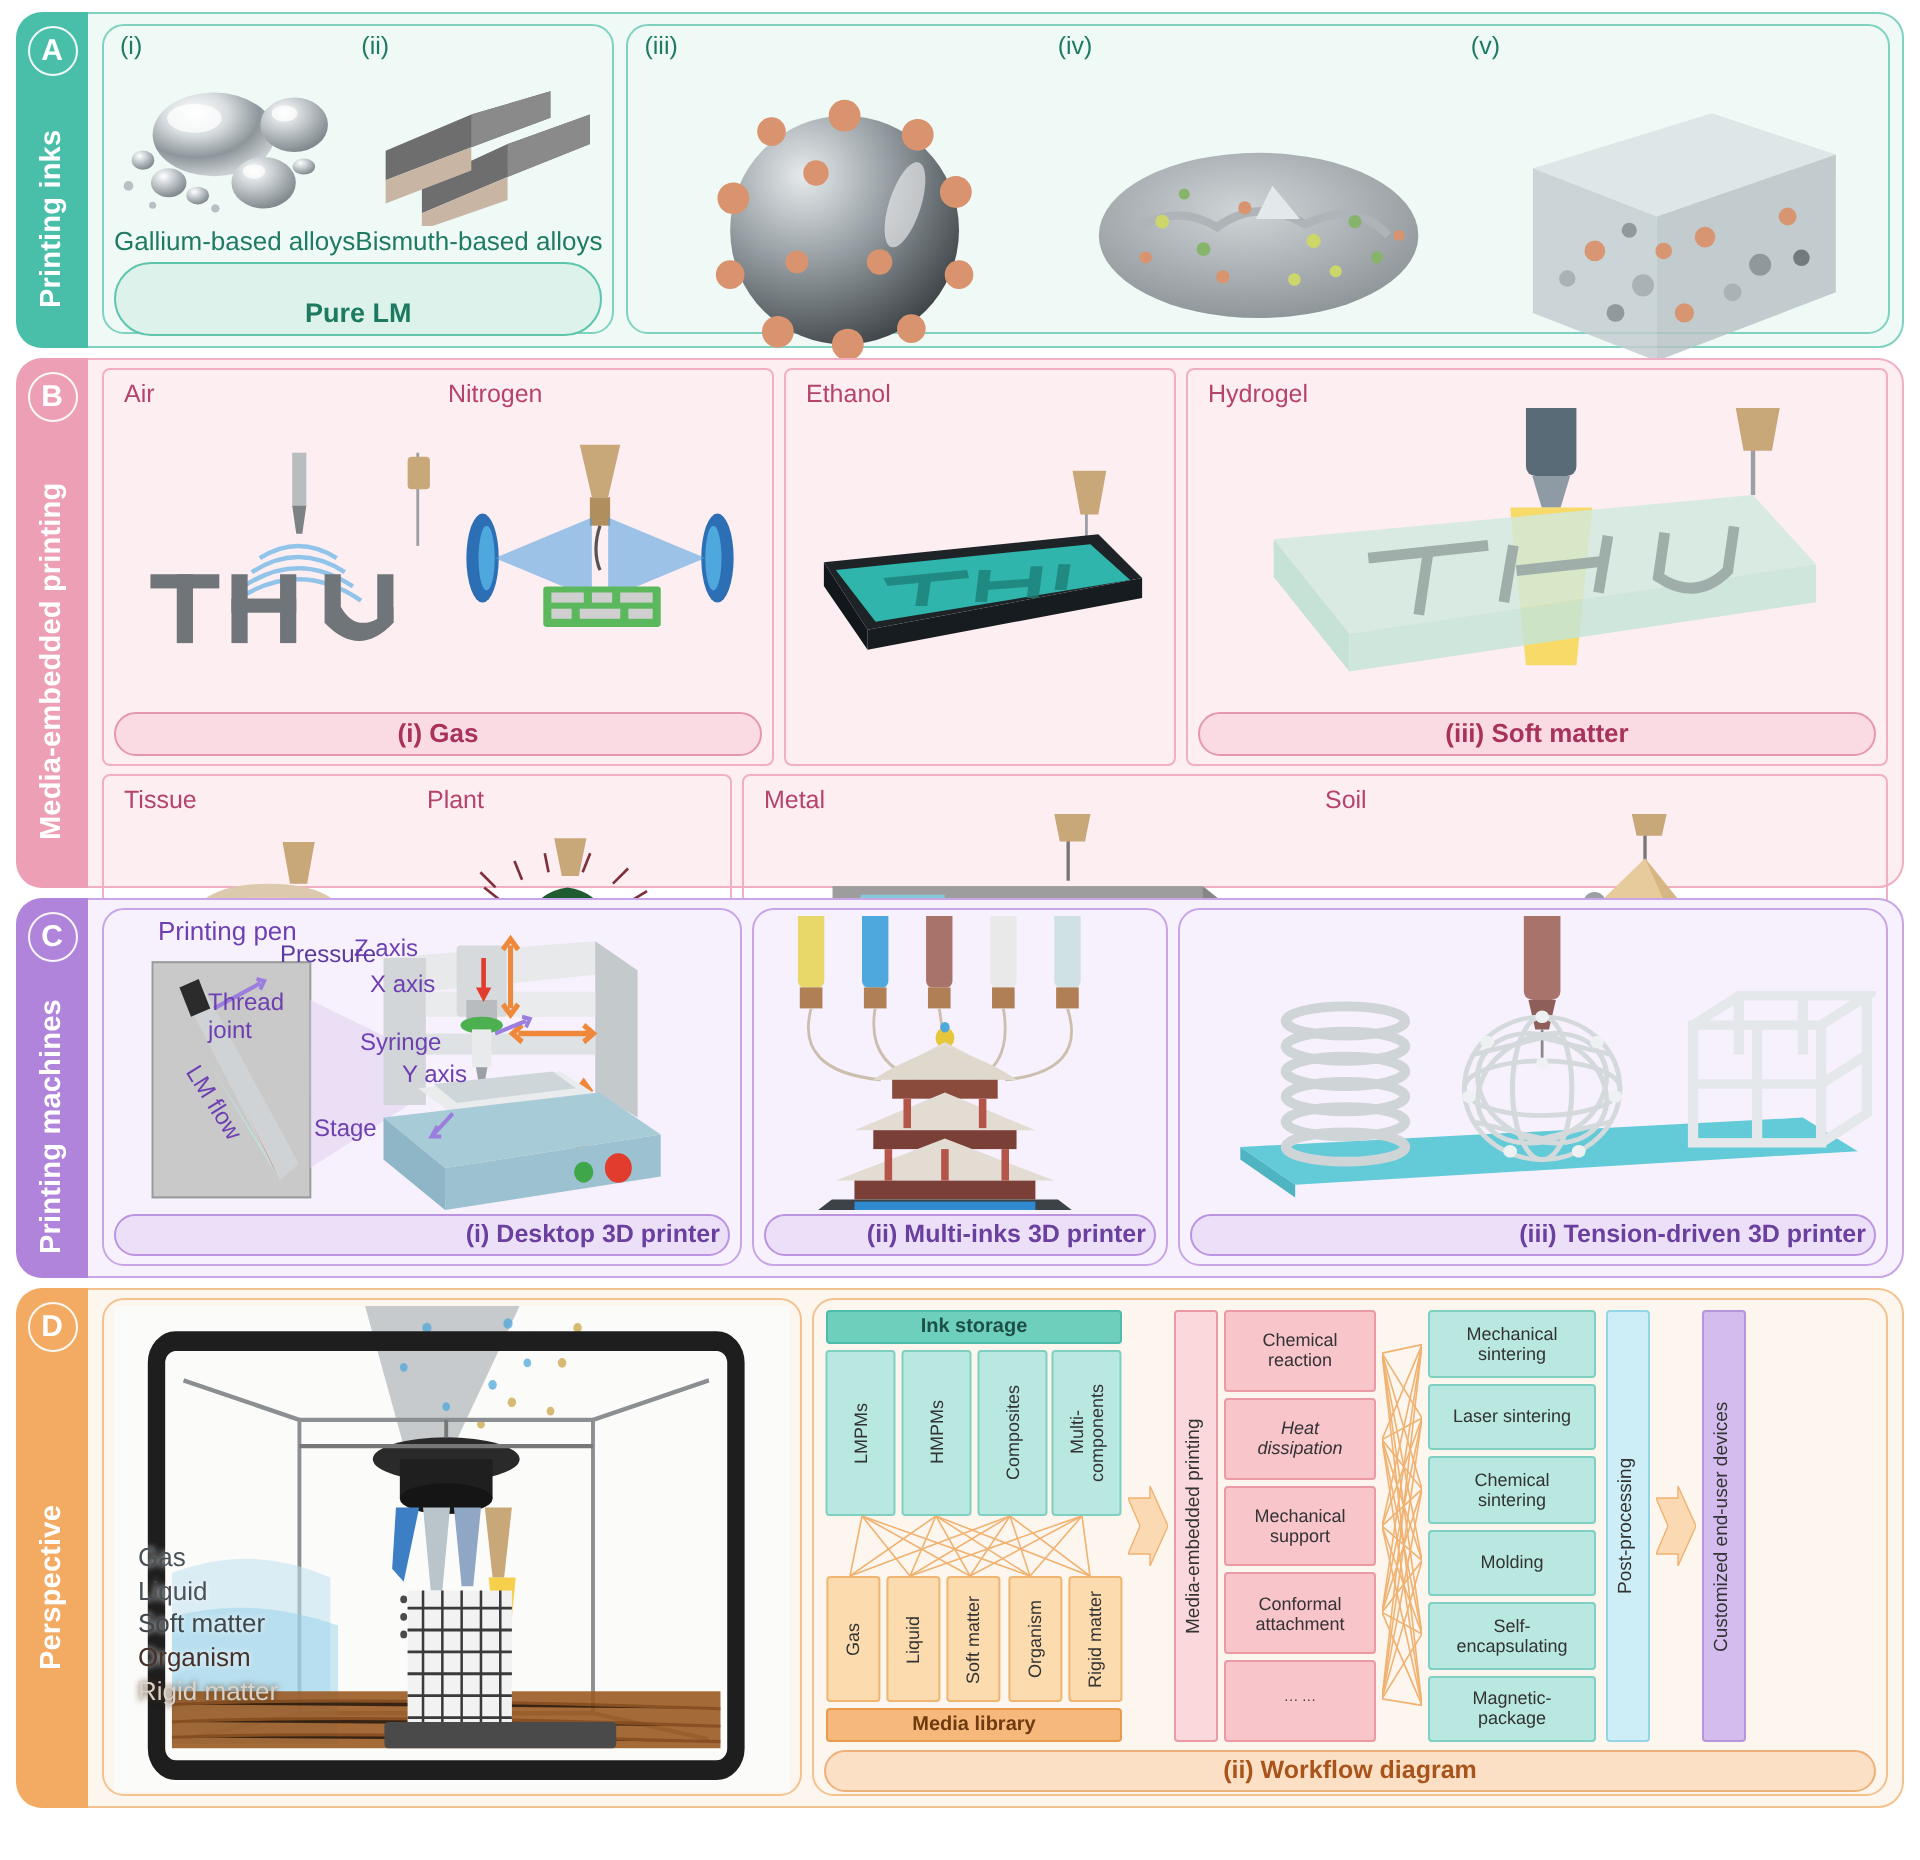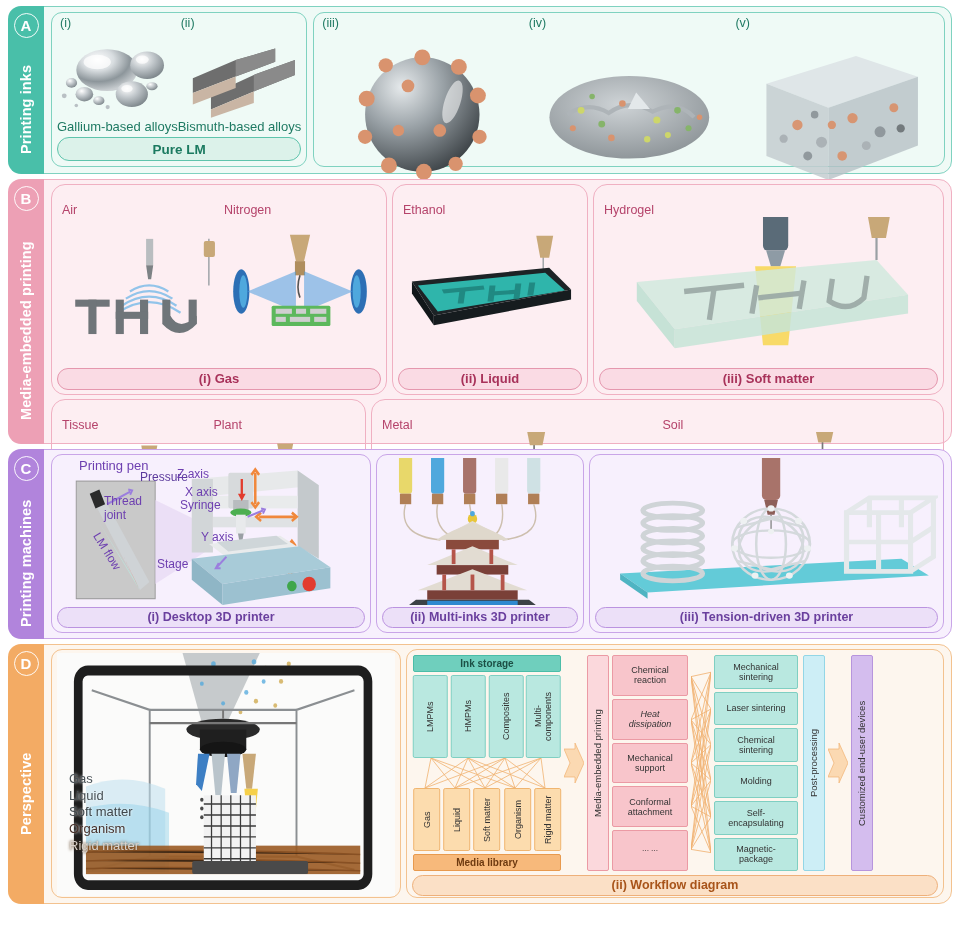--- a/index.html
+++ b/index.html
@@ -44,49 +44,49 @@
   .groupA.pure { width: 324px; margin-right: 6px; }
   .groupA.comp { flex: 1 1 auto; }
   .cellrow { display: flex; flex: 1 1 auto; }
   .cellA { flex: 1 1 0; display: flex; flex-direction: column; position: relative; }
   .rn { font-size: 12.5px; color: #1f7a63; align-self: flex-start; padding-left: 3px; }
   .art { flex: 1 1 auto; position: relative; overflow: hidden; }
   .capA { font-size: 13px; color: #1f7a63; text-align: center; white-space: nowrap; }
   .pillA {
     margin-top: 3px; border: 1.3px solid #5ec4ac; border-radius: 999px;
     background: #dcf2ea; color: #1b7a60; font-size: 13.5px; font-weight: 700;
-    text-align: center; padding: 4px 0 3px;
+    text-align: center; padding: 17px 0 3px;
   }
 
   
   .pB .tab { background: #eda0b5; }
   .pB .body { background: #fdeef2; border: 1.4px solid #f0b0c2; }
   .pB-inner { padding: 4px 7px 5px 4px; display: flex; flex-direction: column; height: 100%; }
   .bRow { display: flex; flex: 1 1 0; }
   .bRow + .bRow { margin-top: 4px; }
-  .groupB { border: 1.3px solid #f0b0c2; border-radius: 14px; padding: 18px 5px 4px;
+  .groupB { border: 1.3px solid #f0b0c2; border-radius: 4px; padding: 5px 5px 4px;
             display: flex; flex-direction: column; }
   .cellB { flex: 1 1 0; display: flex; flex-direction: column; position: relative; }
   .lbl { font-size: 12.5px; color: #b5436b; padding-left: 5px; z-index: 4; position: relative; }
   .pillB {
     margin-top: 2px; border: 1.3px solid #e597ae; border-radius: 999px;
     background: #fadbe4; color: #a8325a; font-size: 13px; font-weight: 700;
     text-align: center; padding: 2px 0 3px;
   }
 
   
   .pC .tab { background: #b184dc; }
   .pC .body { background: #f7f0fd; border: 1.4px solid #c9a5e8; }
   .pC-inner { padding: 4px 7px 5px 4px; display: flex; height: 100%; }
   .groupC { border: 1.3px solid #c9a5e8; border-radius: 11px; padding: 3px 5px 4px;
             display: flex; flex-direction: column; }
   .pillC {
     margin-top: 2px; border: 1.3px solid #bb93e0; border-radius: 999px;
     background: #ece0f8; color: #6a3f9e; font-size: 12.5px; font-weight: 700;
-    text-align: center; padding: 2px 16px 3px; white-space: nowrap;
+    text-align: right; padding: 2px 4px 3px; white-space: nowrap;
   }
   .clbl { position: absolute; font-size: 12px; color: #6d3fb0; white-space: nowrap; z-index: 6; }
 
   
   .pD .tab { background: #f3ab64; }
   .pD .body { background: #fdf6ee; border: 1.4px solid #f3c28f; }
   .pD-inner { padding: 4px 7px 5px 4px; display: flex; height: 100%; }
   .groupD { border: 1.3px solid #f3c28f; border-radius: 11px; padding: 3px 5px 1px;
             display: flex; flex-direction: column; }
   .pillD {
@@ -366,21 +366,20 @@
                         <polygon points="118,38 124,38 122,54 116,54"></polygon>
                       <polygon points="94,46 122,44 123,48 95,50"></polygon>
                       <polygon points="132,37 138,37 136,50 130,50"></polygon>
                     </g>
                     <polygon points="14,36 36,70 36,80 14,48" fill="#11171a"></polygon>
                     <polygon points="36,70 174,44 174,54 36,80" fill="#161c1f"></polygon>
                   </svg>
                 </div>
               </div>
             </div>
-            <div class="pillB">(ii) Liquid</div>
           </div>
 
           <div class="groupB" style="flex:1 1 auto;">
             <div class="cellrow">
               <div class="cellB">
                 <div class="lbl">Hydrogel</div>
                 <div class="art">
                   <svg viewBox="0 0 215 92" width="100%" height="100%" preserveAspectRatio="xMidYMid meet">
                     <rect x="104" y="-10" width="16" height="30" rx="3" fill="#5a6b78"></rect>
                     <polygon points="106,20 118,20 115,30 109,30" fill="#8e9ba5"></polygon>
@@ -562,21 +561,21 @@
 
         <div class="groupC" style="width:320px;margin-right:5px;">
           <div class="art" style="position:relative;">
             <div class="clbl" style="left:22px;top:0px;font-size:13px;">Printing pen</div>
             <div class="clbl" style="left:47px;top:36px;">Thread</div>
             <div class="clbl" style="left:47px;top:50px;">joint</div>
             <div class="clbl" style="left:45px;top:72px;transform:rotate(58deg);transform-origin:left top;">LM flow</div>
             <div class="clbl" style="left:83px;top:12px;color:#5b3a9c;">Pressure</div>
             <div class="clbl" style="left:120px;top:9px;">Z axis</div>
             <div class="clbl" style="left:128px;top:27px;">X axis</div>
-            <div class="clbl" style="left:123px;top:40px;">Syringe</div>
+            <div class="clbl" style="left:123px;top:56px;">Syringe</div>
             <div class="clbl" style="left:144px;top:72px;">Y axis</div>
             <div class="clbl" style="left:100px;top:99px;">Stage</div>
 
             <svg viewBox="0 0 320 140" width="100%" height="100%" preserveAspectRatio="none" style="position:absolute;inset:0;">
 
               <rect x="20" y="22" width="82" height="112" fill="#c9c9c9" stroke="#9a9a9a" stroke-width="1"></rect>
               <polygon points="34,34 44,30 96,118 86,126" fill="#cfd3d6"></polygon>
               <polygon points="34,34 44,30 50,44 40,48" fill="#2b2b2b"></polygon>
               <polygon points="44,62 82,118 86,126 48,68" fill="#bfe0da"></polygon>
               <polygon points="68,92 86,126 82,118" fill="#e8553c"></polygon>

